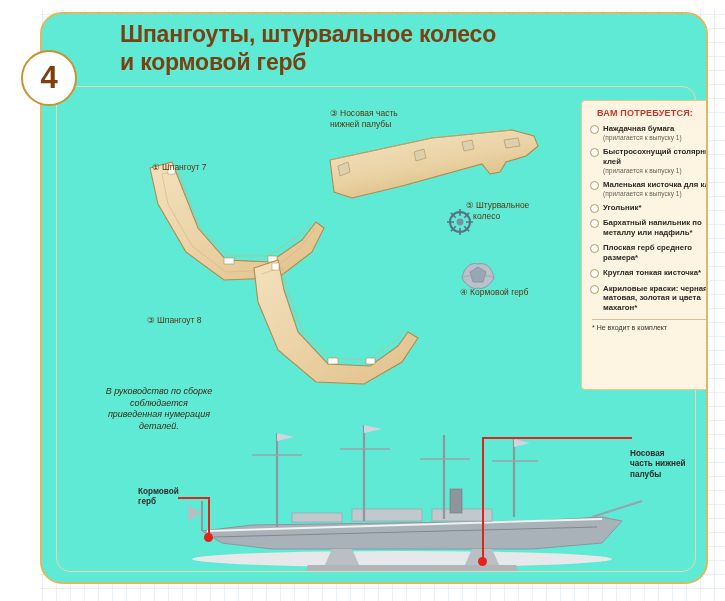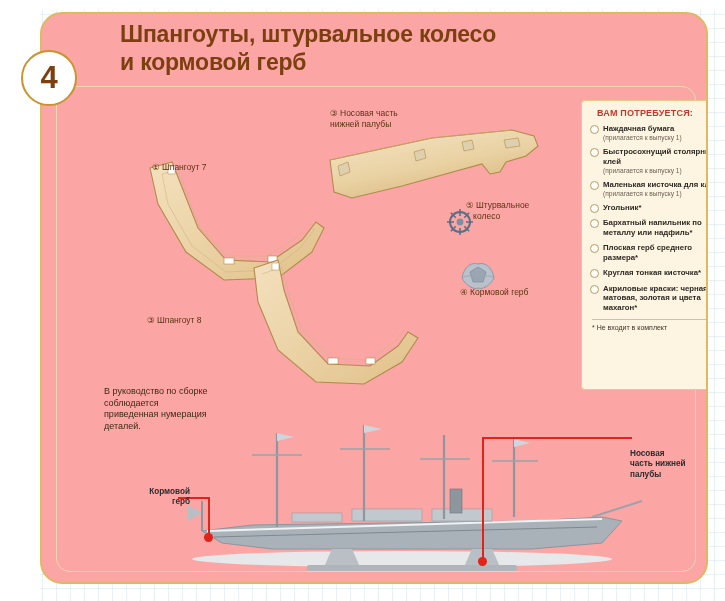--- a/index.html
+++ b/index.html
@@ -55,21 +55,21 @@
     left: 0; top: 0; width: 725px; height: 10px;
     background: #fff;
   }
   
   .card {
     position: absolute;
     left: 40px;
     top: 12px;
     width: 668px;
     height: 572px;
-    background: #fca5a5;
+    background: #5eead4;
     border: 2px solid #e0b860;
     border-radius: 22px;
     box-sizing: border-box;
     overflow: hidden;
   }
   .card-inner-line {
     position: absolute;
     left: 14px; top: 72px;
     width: 640px; height: 486px;
     border: 1px solid #e8d7b0;
@@ -121,21 +121,23 @@
     width: 470px;
     height: 290px;
   }
   .note {
     position: absolute;
     left: 62px;
     top: 372px;
     width: 110px;
     color: #3b2a15;
     font-size: 9px;
+    font-style: italic;
     line-height: 1.28;
+    text-align: center;
   }
   
   .mat-panel {
     position: absolute;
     left: 539px;
     top: 86px;
     width: 154px;
     height: 290px;
     background: #fdf4e2;
     border: 1px solid #e6c98b;
@@ -388,21 +390,21 @@
         <path d="M412,30 L428,34 L412,38 Z" fill="#cfd5da"></path>
 
         <path d="M230,140 L222,158 L258,158 L250,140 Z" fill="#b9bfc4"></path>
         <path d="M370,140 L362,158 L398,158 L390,140 Z" fill="#b9bfc4"></path>
         <rect x="205" y="156" width="210" height="6" rx="2" fill="#aeb5bb"></rect>
       </svg>
 
       <div class="dot" style="left:102px; top:124px;"></div>
       <div class="leader" style="left:106px; top:88px; width:1.5px; height:38px;"></div>
       <div class="leader" style="left:76px; top:88px; width:32px; height:1.5px;"></div>
-      <div class="ship-label" style="left:28px; top:78px; width:60px; text-align:right;">Кормовой<br>герб</div>
+      <div class="ship-label" style="left:36px; top:78px; width:60px; ">Кормовой<br>герб</div>
 
       <div class="dot" style="left:376px; top:148px;"></div>
       <div class="leader" style="left:380px; top:28px; width:1.5px; height:124px;"></div>
       <div class="leader" style="left:380px; top:28px; width:150px; height:1.5px;"></div>
       <div class="ship-label" style="left:528px; top:22px; width:70px;margin-top:18px;">Носовая<br>часть нижней<br>палубы</div>
     </div>
   </div>
 
   <div class="num-circle">4</div>
 

